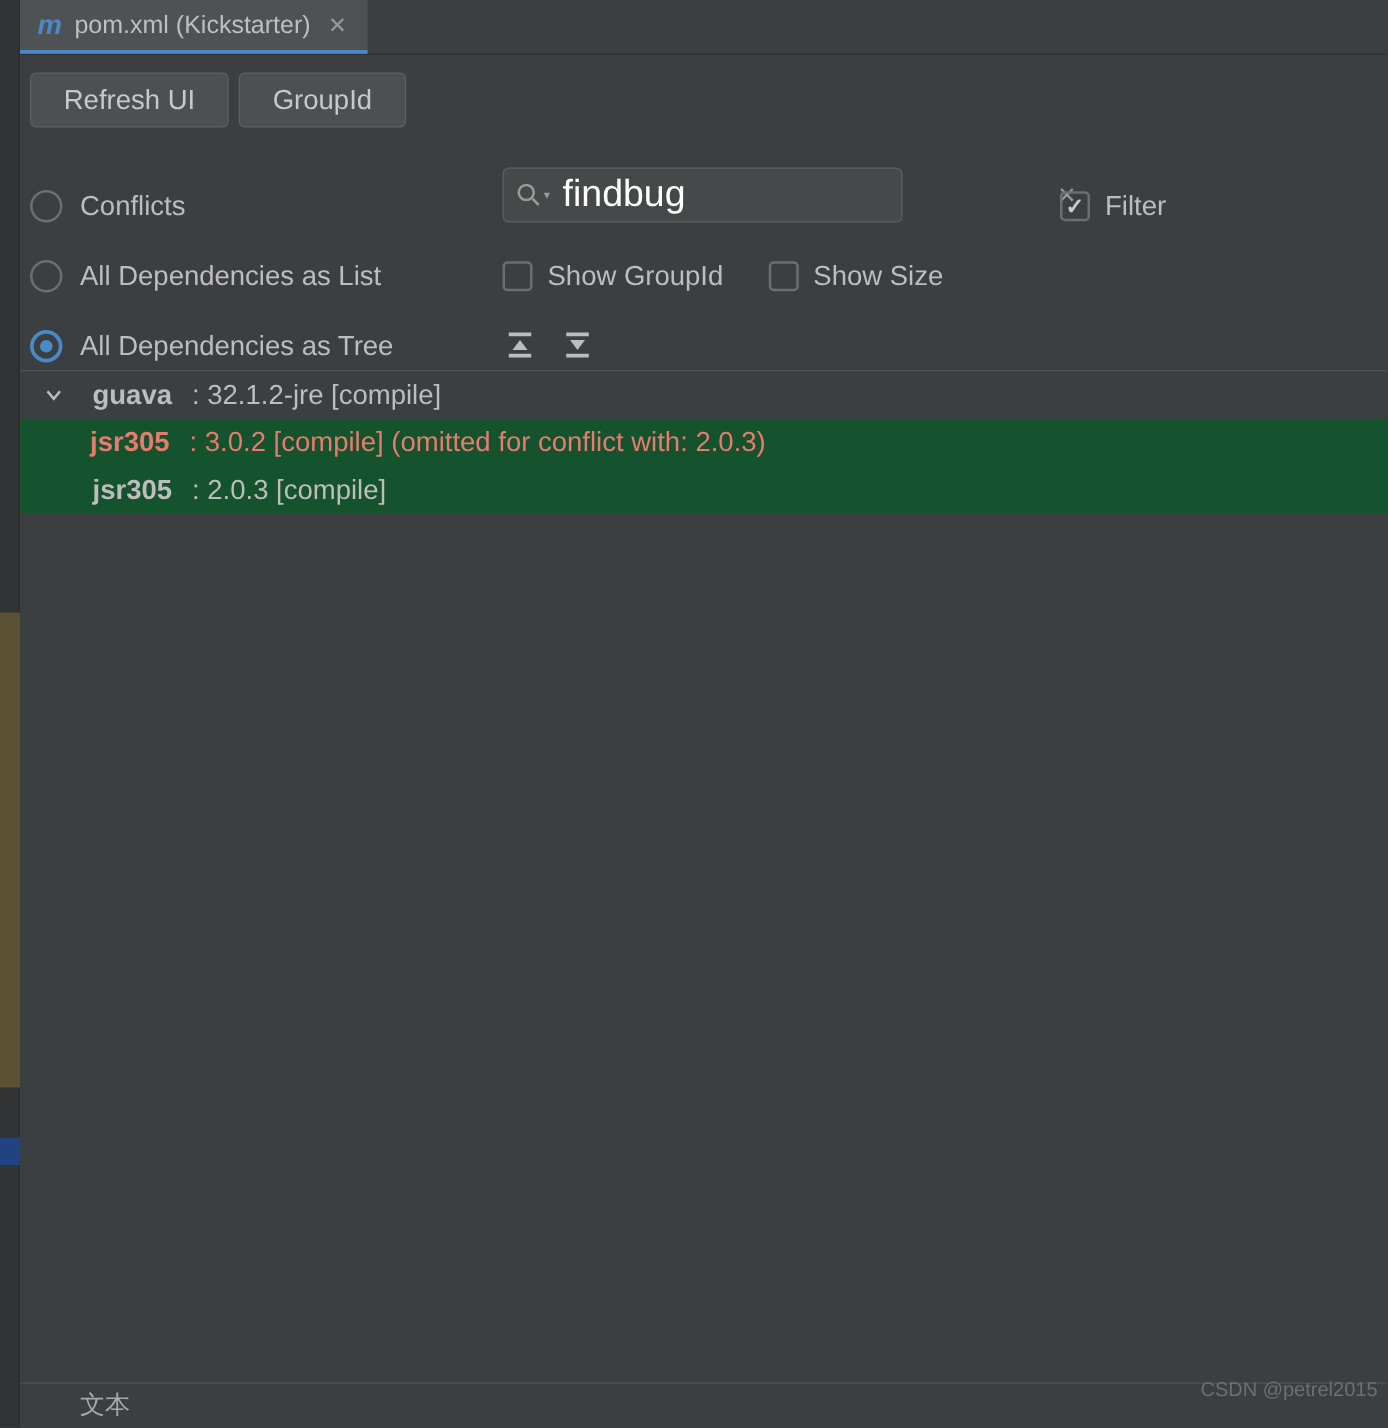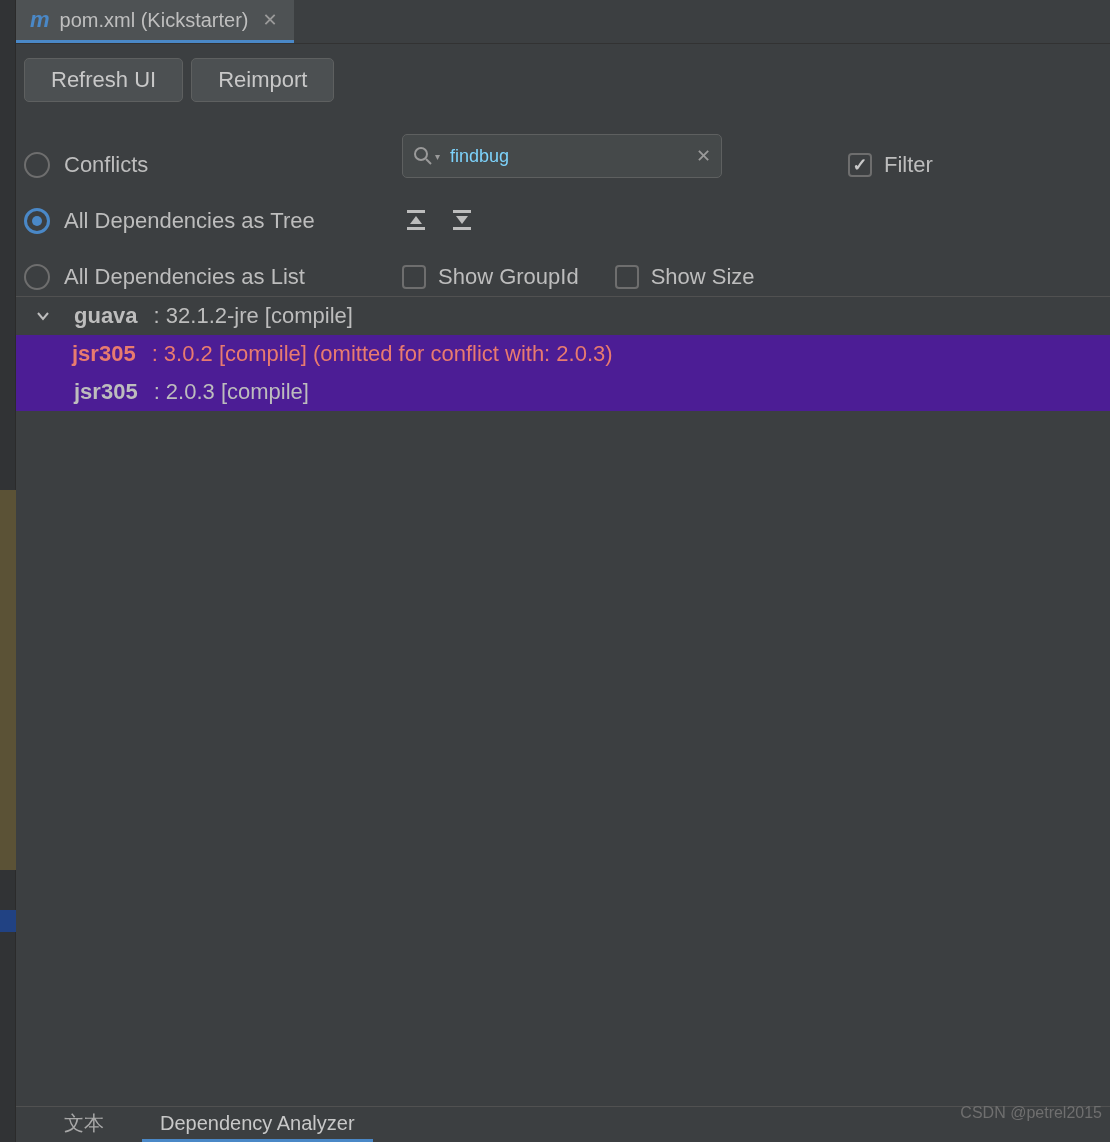--- a/index.html
+++ b/index.html
@@ -127,22 +127,22 @@
     border: 1px solid #5e6060;
     border-radius: 5px;
     padding: 0 10px;
     gap: 10px;
   }
   .searchbox input {
     flex: 1;
     background: transparent;
     border: none;
     outline: none;
-    color: #7dd3fc;
-    font-size: 18px;
+    color: #ffffff;
+    font-size: 30px;
   }
   .searchbox .mag {
     color: #9a9a9a;
     display: flex;
     align-items: center;
   }
   .searchbox .clear { color: #9a9a9a; font-size: 18px; }
 
   .checkbox {
     width: 24px; height: 24px;
@@ -187,21 +187,21 @@
   }
   .tree-row {
     display: flex;
     align-items: center;
     height: 38px;
     padding-left: 20px;
     white-space: nowrap;
     gap: 16px;
   }
   .tree-row.selected {
-    background: #4c1d95;
+    background: #14532d;
     align-items: center;
   }
   .tree-row .chev {
     color: #bdbdbd;
     width: 22px;
     display: inline-flex;
   }
   .tree-row.depth1 { padding-left: 56px; }
   .artifact { font-weight: 700; color: #bdbdbd; }
   .rest { color: #bdbdbd; }
@@ -253,21 +253,21 @@
     <div class="tab">
       <span class="m-icon">m</span>
       <span>pom.xml (Kickstarter)</span>
       <span class="close">✕</span>
     </div>
   </div>
 
   <div class="toolbar">
     <div class="btnrow">
       <button class="btn">Refresh UI</button>
-      <button class="btn">Reimport</button>
+      <button class="btn">GroupId</button>
     </div>
 
     <div class="optrow">
       <div class="left">
         <span class="radio"></span>
         <span class="radio-label">Conflicts</span>
       </div>
       <div class="searchbox">
         <span class="mag">
           <svg width="20" height="20" viewBox="0 0 20 20">
@@ -280,47 +280,47 @@
         <span class="clear">✕</span>
       </div>
       <div class="check-wrap filter-wrap">
         <span class="checkbox checked"></span>
         <span class="check-label">Filter</span>
       </div>
     </div>
 
     <div class="optrow">
       <div class="left">
+        <span class="radio"></span>
+        <span class="radio-label">All Dependencies as List</span>
+      </div>
+      <div class="check-wrap">
+        <span class="checkbox"></span>
+        <span class="check-label">Show GroupId</span>
+      </div>
+      <div class="check-wrap" style="margin-left:18px;">
+        <span class="checkbox"></span>
+        <span class="check-label">Show Size</span>
+      </div>
+    </div>
+
+    <div class="optrow">
+      <div class="left">
         <span class="radio selected"></span>
         <span class="radio-label">All Dependencies as Tree</span>
       </div>
       <div class="iconbtn">
         <span class="bar"></span>
           <span class="tri-up"></span>
           <span class="bar"></span>
       </div>
       <div class="iconbtn">
         <span class="bar"></span>
           <span class="tri-down"></span>
           <span class="bar"></span>
-      </div>
-    </div>
-
-    <div class="optrow">
-      <div class="left">
-        <span class="radio"></span>
-        <span class="radio-label">All Dependencies as List</span>
-      </div>
-      <div class="check-wrap">
-        <span class="checkbox"></span>
-        <span class="check-label">Show GroupId</span>
-      </div>
-      <div class="check-wrap" style="margin-left:18px;">
-        <span class="checkbox"></span>
-        <span class="check-label">Show Size</span>
       </div>
     </div>
   </div>
 
   <div class="tree-area" id="tree-area">
       <div class="tree-row">
         <span class="chev">
           <svg width="14" height="14" viewBox="0 0 14 14">
             <path d="M2 4 L7 10 L12 4" stroke="#bdbdbd" stroke-width="2" fill="none"></path>
           </svg>
@@ -334,18 +334,17 @@
       </div>
       <div class="tree-row selected">
         <span style="width: 22px; display: inline-block;"></span>
         <span class="artifact">jsr305</span>
         <span class="rest"> : 2.0.3 [compile]</span>
       </div>
     </div>
 
   <div class="bottom-tabs">
     <div class="btab">文本</div>
-    <div class="btab active">Dependency Analyzer</div>
   </div>
 
 </div>
 
 <div class="watermark">CSDN @petrel2015</div>
 
 </body></html>

